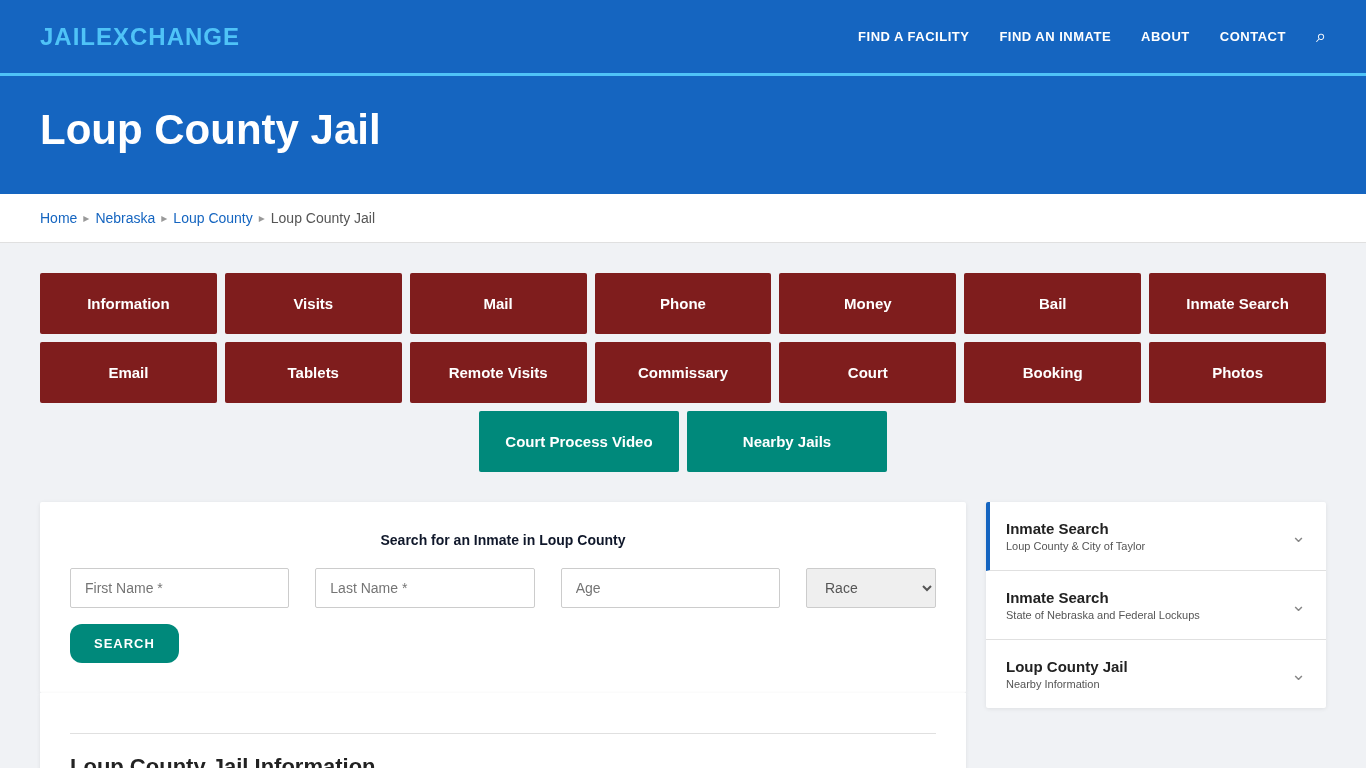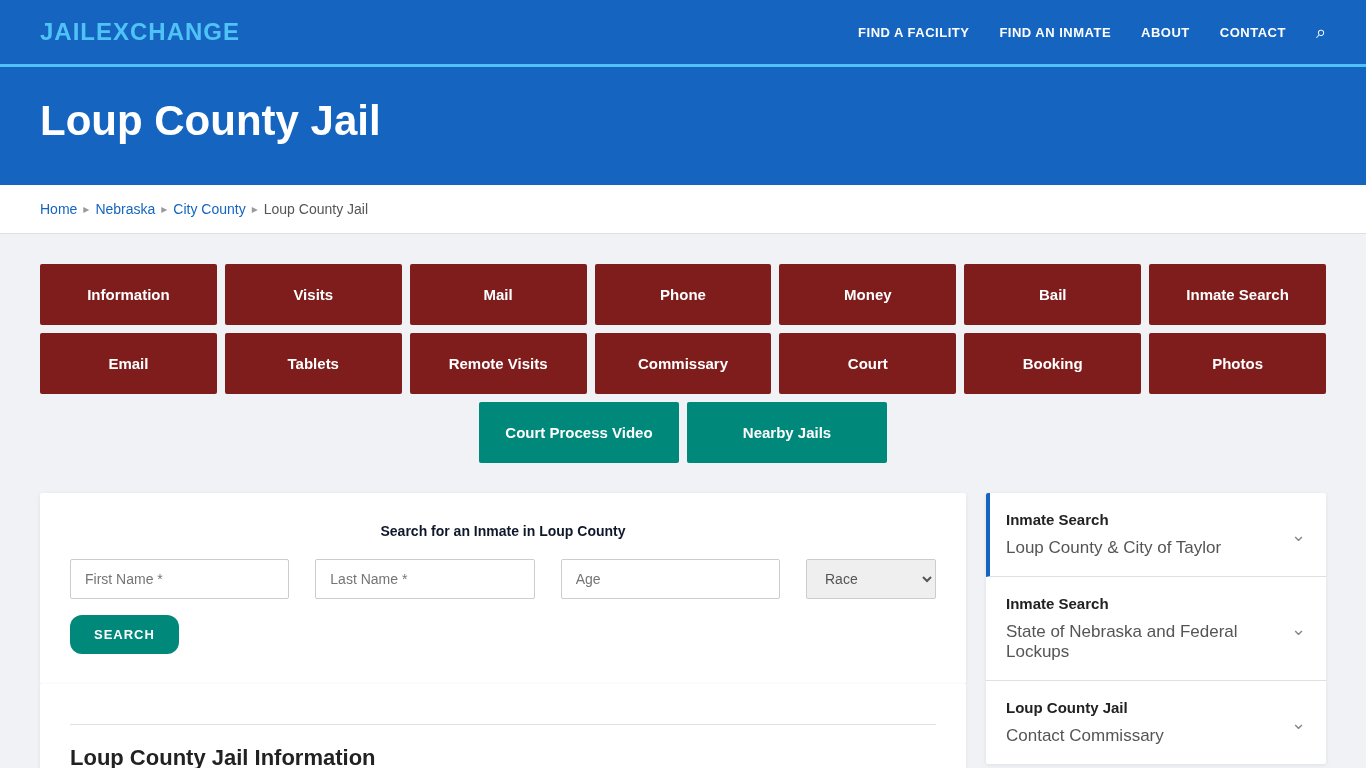--- a/index.html
+++ b/index.html
@@ -2,21 +2,21 @@
 <html><head>
   <meta charset="utf-8">
   <style>
     * { box-sizing: border-box; margin: 0; padding: 0; }
     body { font-family: Arial, Helvetica, sans-serif; background: #f0f2f5; color: #333; }
 
     
     .header {
       background: #1565c0;
       padding: 0 40px;
-      height: 64px;
+      height: 73px;
       display: flex;
       align-items: center;
       justify-content: space-between;
     }
     .logo {
       font-size: 24px;
       font-weight: 900;
       color: white;
       letter-spacing: 1px;
       text-transform: uppercase;
@@ -218,23 +218,22 @@
       padding-left: 16px;
     }
     .sidebar-item-text {}
     .sidebar-item-title {
       font-size: 15px;
       font-weight: 700;
       color: #222;
       margin-bottom: 3px;
     }
     .sidebar-item-sub {
-      font-size: 17px;
+      font-size: 11px;
       color: #555;
-      margin-top: 10px;
     }
     .chevron {
       font-size: 18px;
       color: #888;
       flex-shrink: 0;
     }
   </style>
 </head>
 <body>
 
@@ -255,21 +254,21 @@
 <section class="hero">
   <h1>Loup County Jail</h1>
 </section>
 
 <div class="breadcrumb-section">
   <nav class="breadcrumb">
     <a href="#">Home</a>
     <span class="sep">▸</span>
     <a href="#">Nebraska</a>
     <span class="sep">▸</span>
-    <a href="#">City County</a>
+    <a href="#">Loup County</a>
     <span class="sep">▸</span>
     <span class="current">Loup County Jail</span>
   </nav>
 </div>
 
 <div class="main-content">
 
   <div class="tile-grid">
     <div class="tile">Information</div>
     <div class="tile">Visits</div>
@@ -336,21 +335,21 @@
           <div class="sidebar-item-text">
             <div class="sidebar-item-title">Inmate Search</div>
             <div class="sidebar-item-sub">State of Nebraska and Federal Lockups</div>
           </div>
           <span class="chevron">⌄</span>
         </div>
 
         <div class="sidebar-item">
           <div class="sidebar-item-text">
             <div class="sidebar-item-title">Loup County Jail</div>
-            <div class="sidebar-item-sub">Contact Commissary</div>
+            <div class="sidebar-item-sub">Nearby Information</div>
           </div>
           <span class="chevron">⌄</span>
         </div>
 
       </div>
     </div>
 
   </div>
 </div>
 

